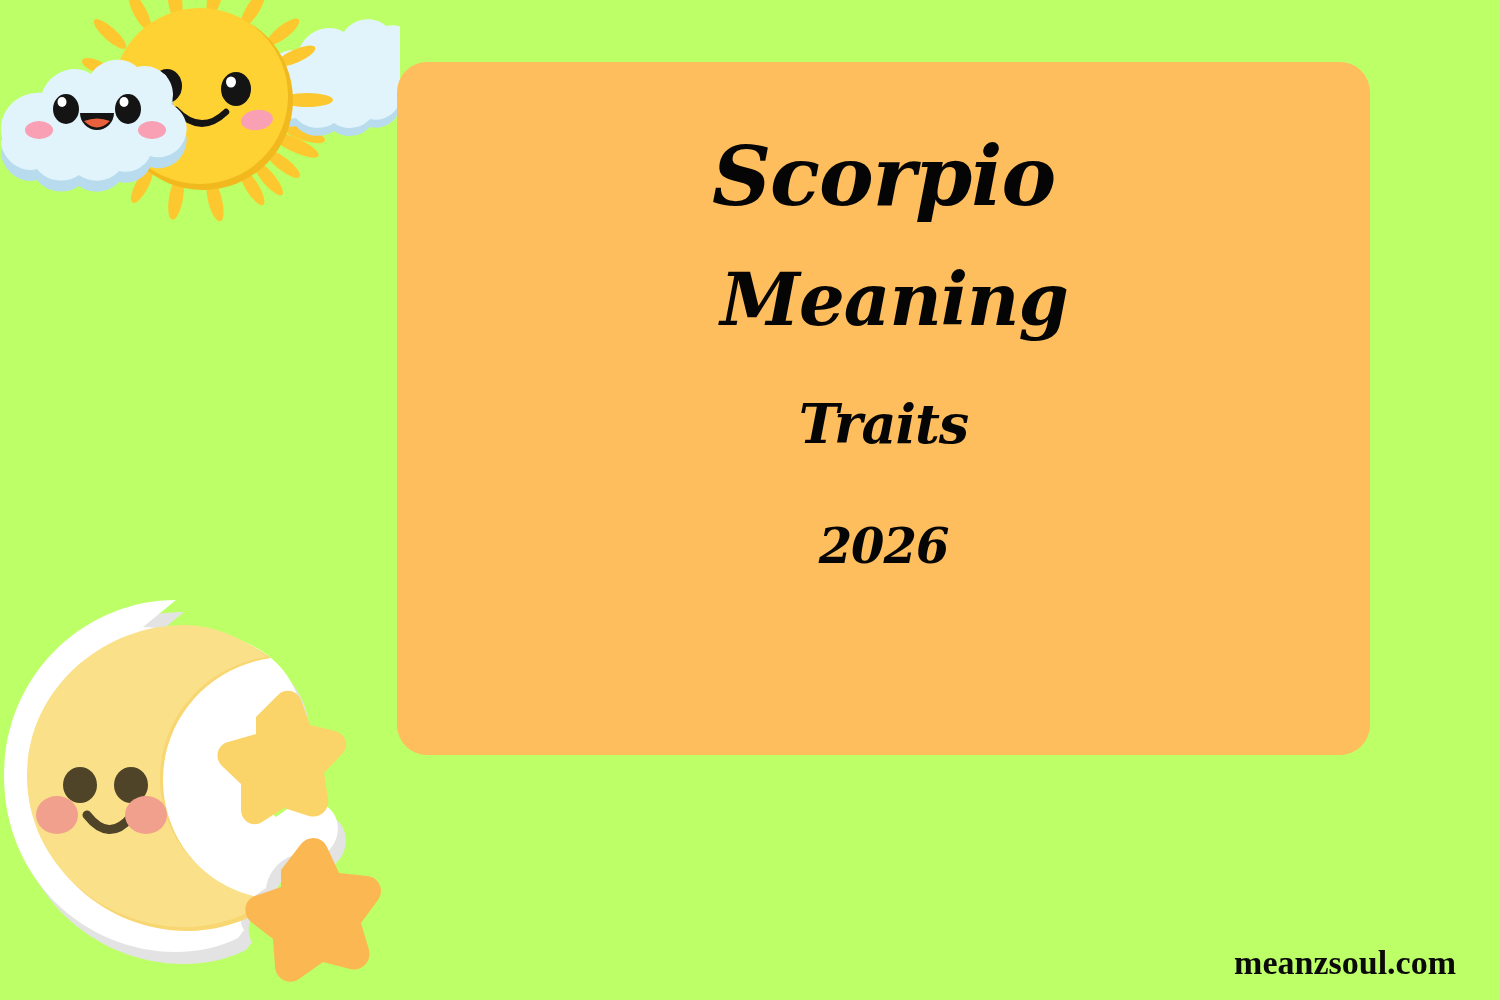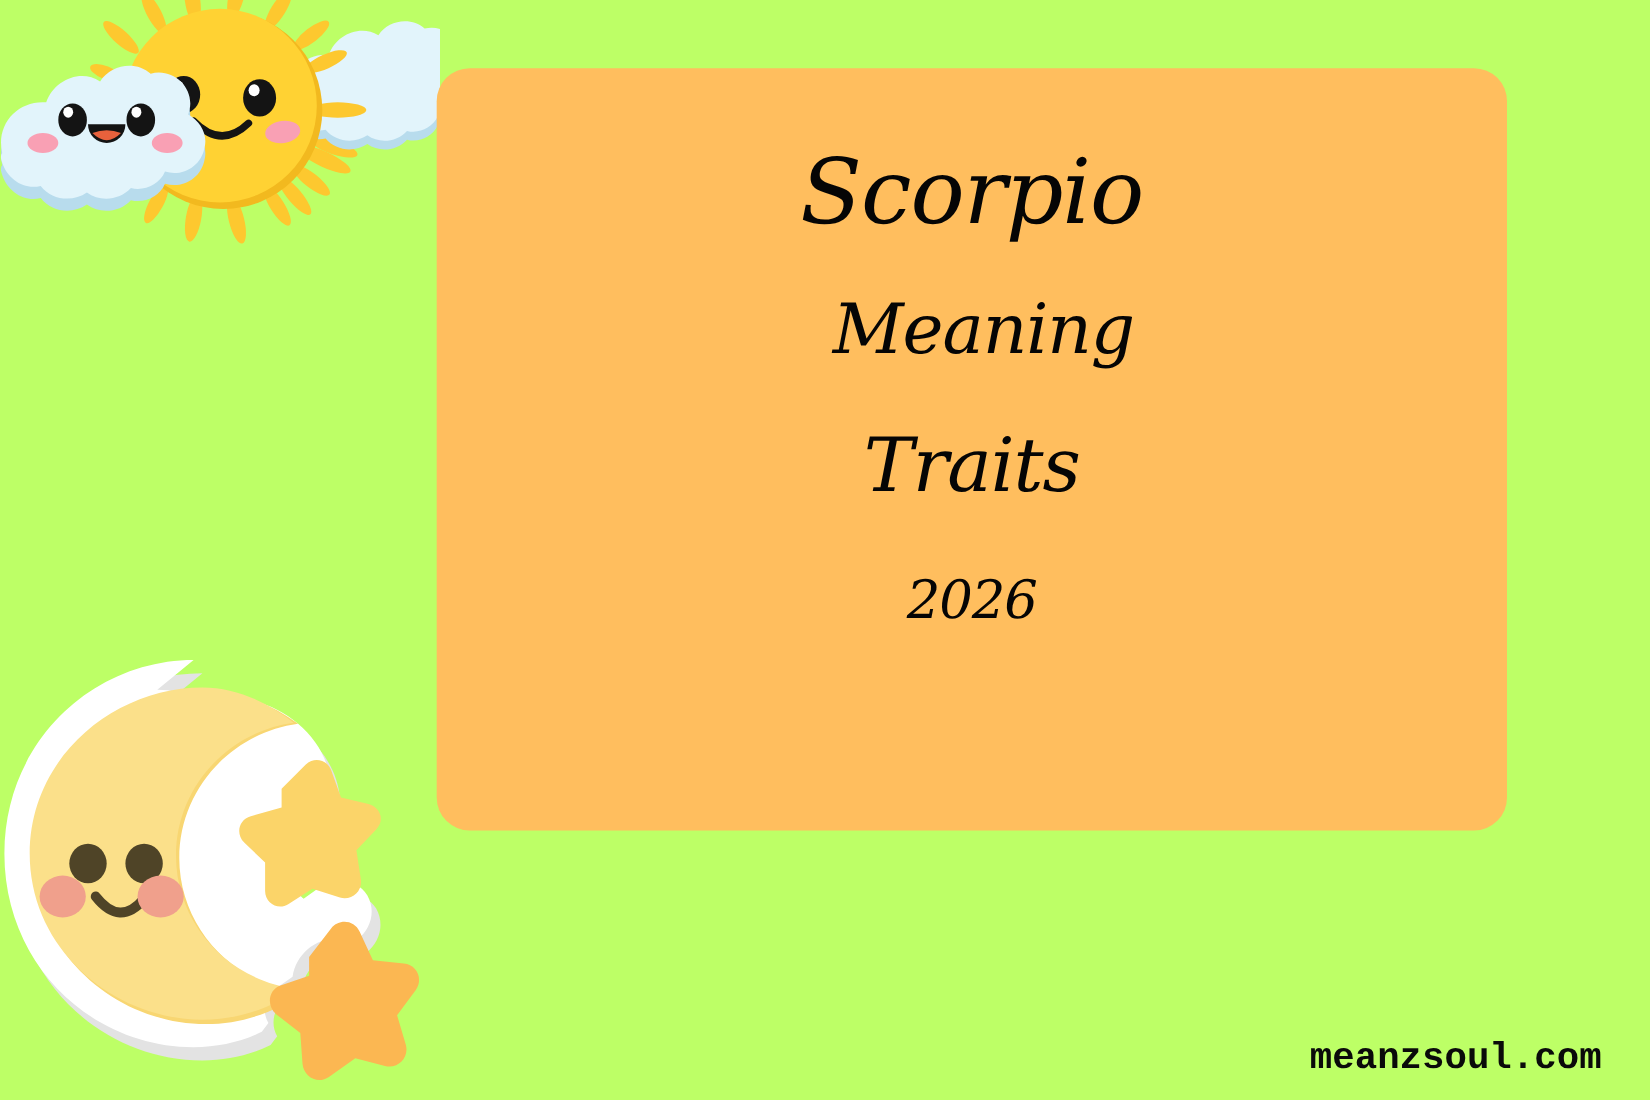--- a/index.html
+++ b/index.html
@@ -49,40 +49,40 @@
     align-items: center;
     justify-content: flex-start;
     padding-top: 52px;
   }
   #title-block {
     width: 100%;
     text-align: center;
   }
   .title-line {
     font-family: "DejaVu Serif", "Liberation Serif", serif;
-    font-weight: normal;
+    font-weight: bold;
     font-style: italic;
     color: #050505;
     font-size: 82px;
     line-height: 124px;
     letter-spacing: -1px;
     white-space: nowrap;
   }
   .title-line.l1 { font-size: 82px; }
-  .title-line.l2 { font-size: 63px; padding-left: 21px; }
+  .title-line.l2 { font-size: 72px; padding-left: 21px; }
   .title-line.l3 { font-size: 82px; }
-  .title-line.l4 { font-size: 68px; }
+  .title-line.l4 { font-size: 54px; }
   .title-line.l5 { font-size: 48px; line-height: 120px; }
 
   
   #watermark {
     position: absolute;
     right: 44px;
     bottom: 18px;
-    font-family: Liberation Mono, monospace;
+    font-family: Liberation Serif, serif;
     font-weight: bold;
     font-size: 34px;
     color: #0a0a0a;
     letter-spacing: 0px;
   }
 </style>
 </head>
 <body>
 
 <div id="canvas">

